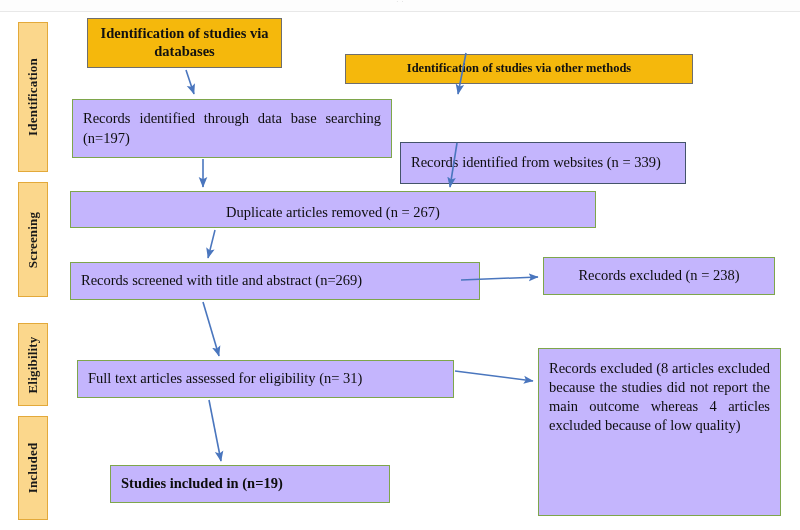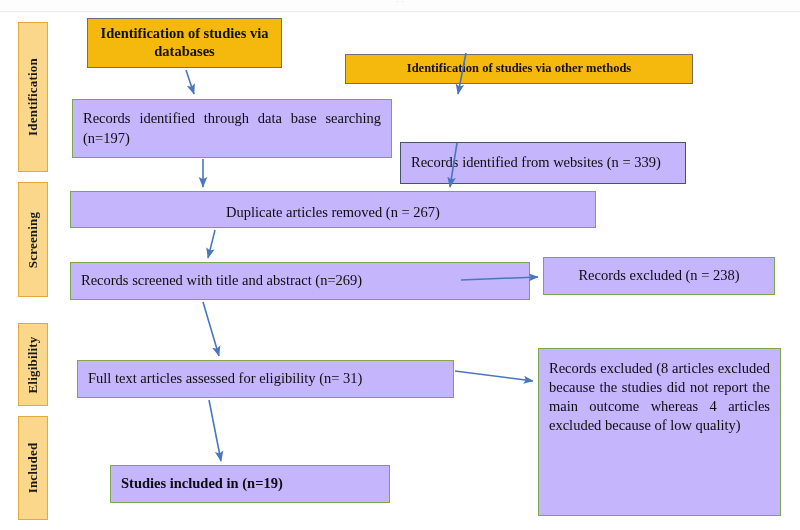--- a/index.html
+++ b/index.html
@@ -145,21 +145,21 @@
   </div>
 
   <div class="node slate" style="left:400px; top:99px; width:286px; height:42px;margin-top:43px;">
     <span class="txt">Records identified from websites (n = 339)</span>
   </div>
 
   <div class="node green center" style="left:70px; top:191px; width:526px; height:37px;align-items:flex-end;">
     <span class="txt">Duplicate articles removed (n = 267)</span>
   </div>
 
-  <div class="node green" style="left:70px; top:262px; width:460px; height:38px;text-align:center;">
+  <div class="node green" style="left:70px; top:262px; width:410px; height:38px;text-align:center;">
     <span class="txt">Records screened with title and abstract (n=269)</span>
   </div>
 
   <div class="node green center" style="left:543px; top:257px; width:232px; height:38px;">
     <span class="txt">Records excluded (n = 238)</span>
   </div>
 
   <div class="node green" style="left:77px; top:360px; width:377px; height:38px;">
     <span class="txt">Full text articles assessed for eligibility (n= 31)</span>
   </div>

